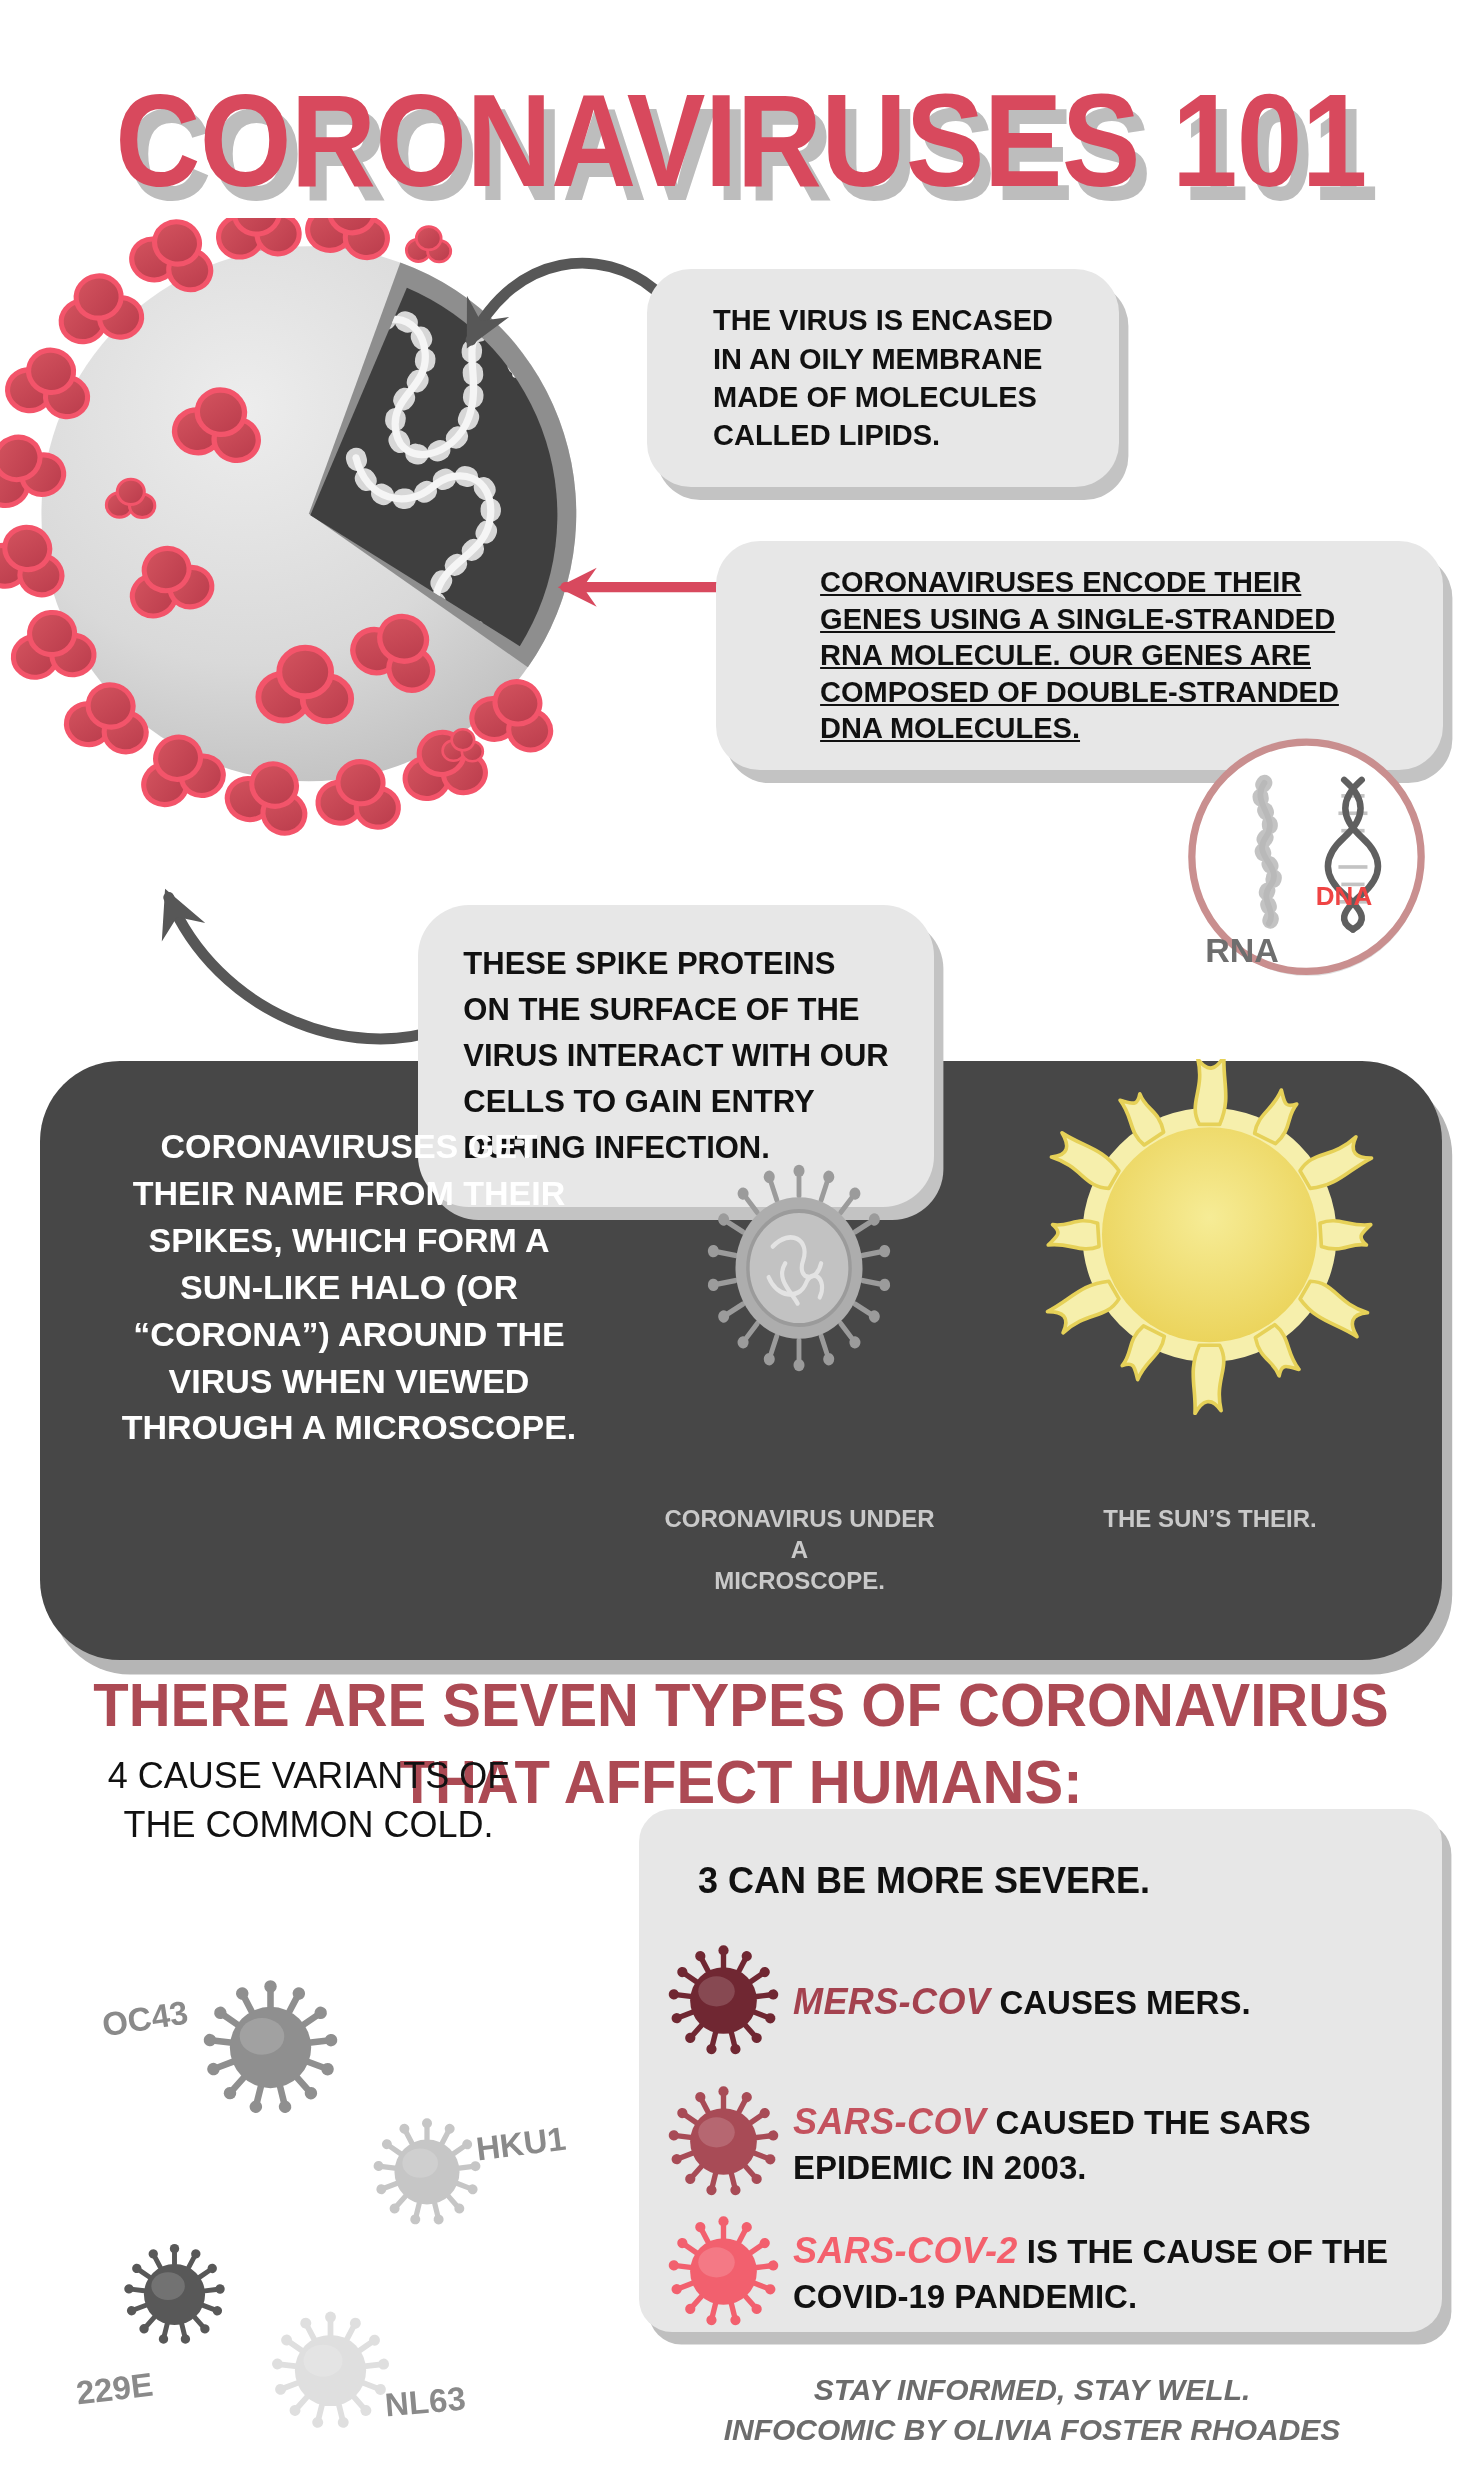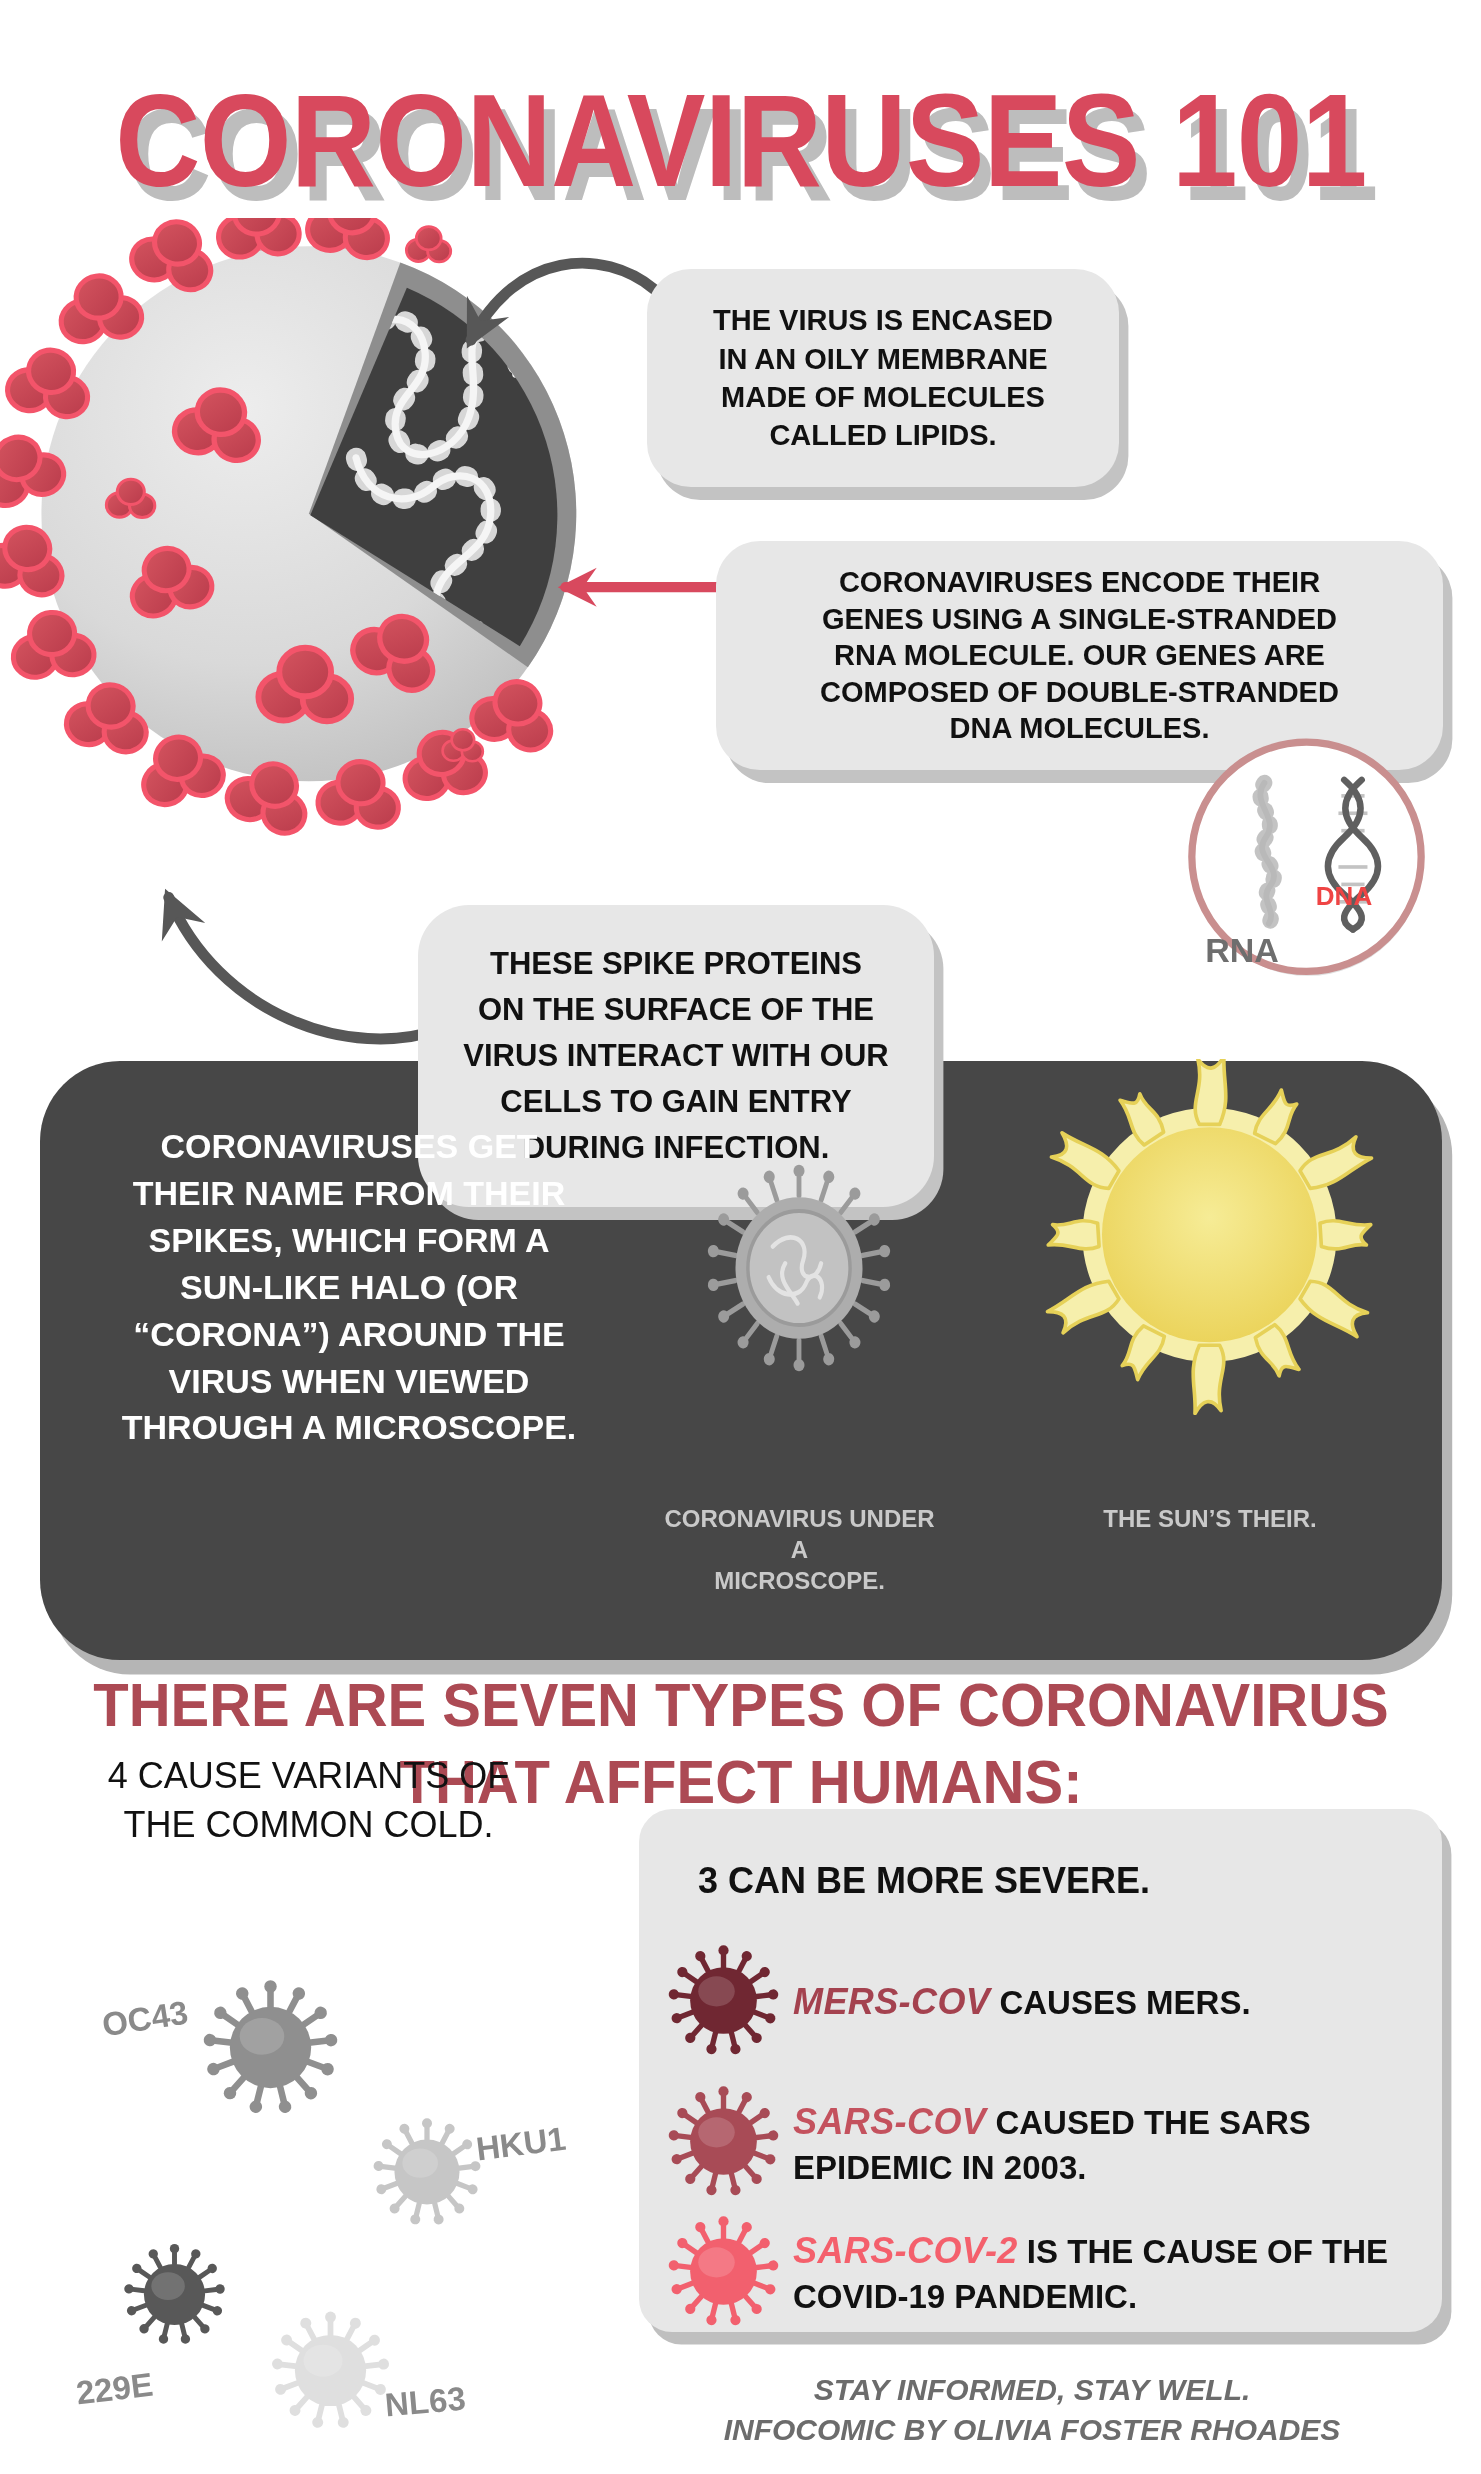--- a/index.html
+++ b/index.html
@@ -9,24 +9,24 @@
     --arrow-gray:#575757; --label-gray:#8A8A8A; --footer-gray:#6C6C6C; --text-black:#111111;
   }
   html,body{margin:0;padding:0;background:#fff;}
   #canvas{position:relative;width:1482px;height:2475px;background:#fff;overflow:hidden;
           font-family:"Liberation Sans","DejaVu Sans",sans-serif;}
   .abs{position:absolute;}
   #title{left:0;top:64px;width:1482px;text-align:center;font-size:118px;font-weight:800;
          letter-spacing:-0.7px;color:var(--title-red);text-shadow:11px 12.4px 0 var(--title-shadow);
          transform:scaleY(1.12);transform-origin:top center;white-space:nowrap;}
   .callout{background:var(--box-gray);border-radius:44px;box-shadow:9.4px 13px 0 var(--box-shadow);
-           display:flex;align-items:center;justify-content:center;text-align:center;
+           display:flex;align-items:center;justify-content:center;
            white-space:pre-line;font-weight:700;color:var(--text-black);}
   #callout-lipids{left:647px;top:269px;width:472px;height:218px;font-size:29px;line-height:1.32;}
-  #callout-rna{left:716px;top:541px;width:727px;height:229px;font-size:29px;line-height:1.26;}
+  #callout-rna{left:716px;top:541px;width:727px;height:229px;font-size:29px;line-height:1.26;text-decoration:underline;}
   #callout-spikes{left:418px;top:905px;width:516px;height:302px;font-size:31px;line-height:1.48;border-radius:51px;}
   #corona-panel{left:40px;top:1061px;width:1402px;height:599px;background:var(--panel-dark);
                 border-radius:80px;box-shadow:10.2px 14.5px 0 #B5B5B5;}
   #corona-panel-text{left:51px;top:1123px;width:596px;text-align:center;white-space:pre-line;
                      color:var(--panel-text);font-weight:700;font-size:34px;line-height:1.38;}
   .panel-caption{color:var(--caption-gray);font-weight:700;font-size:24px;line-height:1.3;
                  text-align:center;white-space:pre-line;}
   #caption-microscope{left:654px;top:1503px;width:291px;text-align:center;}
   #caption-sun{left:1054px;top:1503px;width:312px;}
   #seven-types-heading{left:0;top:1671px;width:1482px;text-align:center;white-space:pre-line;

